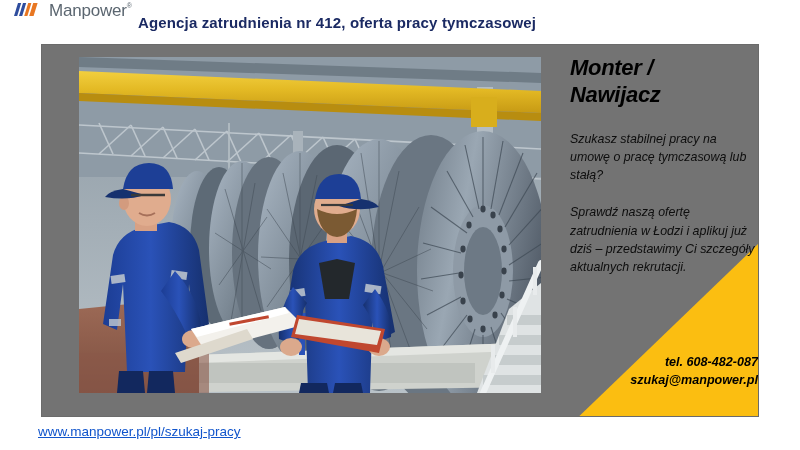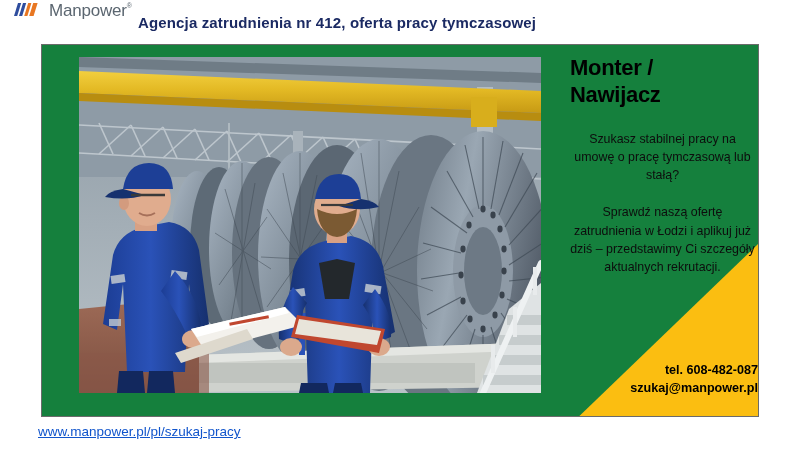--- a/index.html
+++ b/index.html
@@ -53,22 +53,23 @@
     letter-spacing: 0.15px;
     white-space: nowrap;
   }
 
   
   #card {
     position: absolute;
     left: 41px; top: 44px;
     width: 718px; height: 373px;
     border: 1px solid #6b6b6b;
-    background: #15803d;
+    background: #737373;
     overflow: hidden;
+    font-style: italic;
   }
 
   
   #yellow-wedge {
     position: absolute;
     left: 0; top: 0;
     width: 718px; height: 373px;
     pointer-events: none;
   }
 
@@ -93,29 +94,28 @@
     font-weight: bold;
     color: #000000;
     line-height: 1.22;
     letter-spacing: -0.3px;
   }
   #body-copy {
     margin-top: 21px;
     font-size: 12.4px;
     color: #0d0d0d;
     line-height: 1.47;
-    text-align: center;
   }
   #body-copy p + p { margin-top: 19px; }
 
   
   #contact {
     position: absolute;
     left: 528px;
-    top: 316px;
+    top: 308px;
     width: 188px;
     text-align: right;
     font-size: 12.6px;
     font-weight: bold;
     color: #000000;
     line-height: 1.45;
   }
 
   
   #footer-link {

